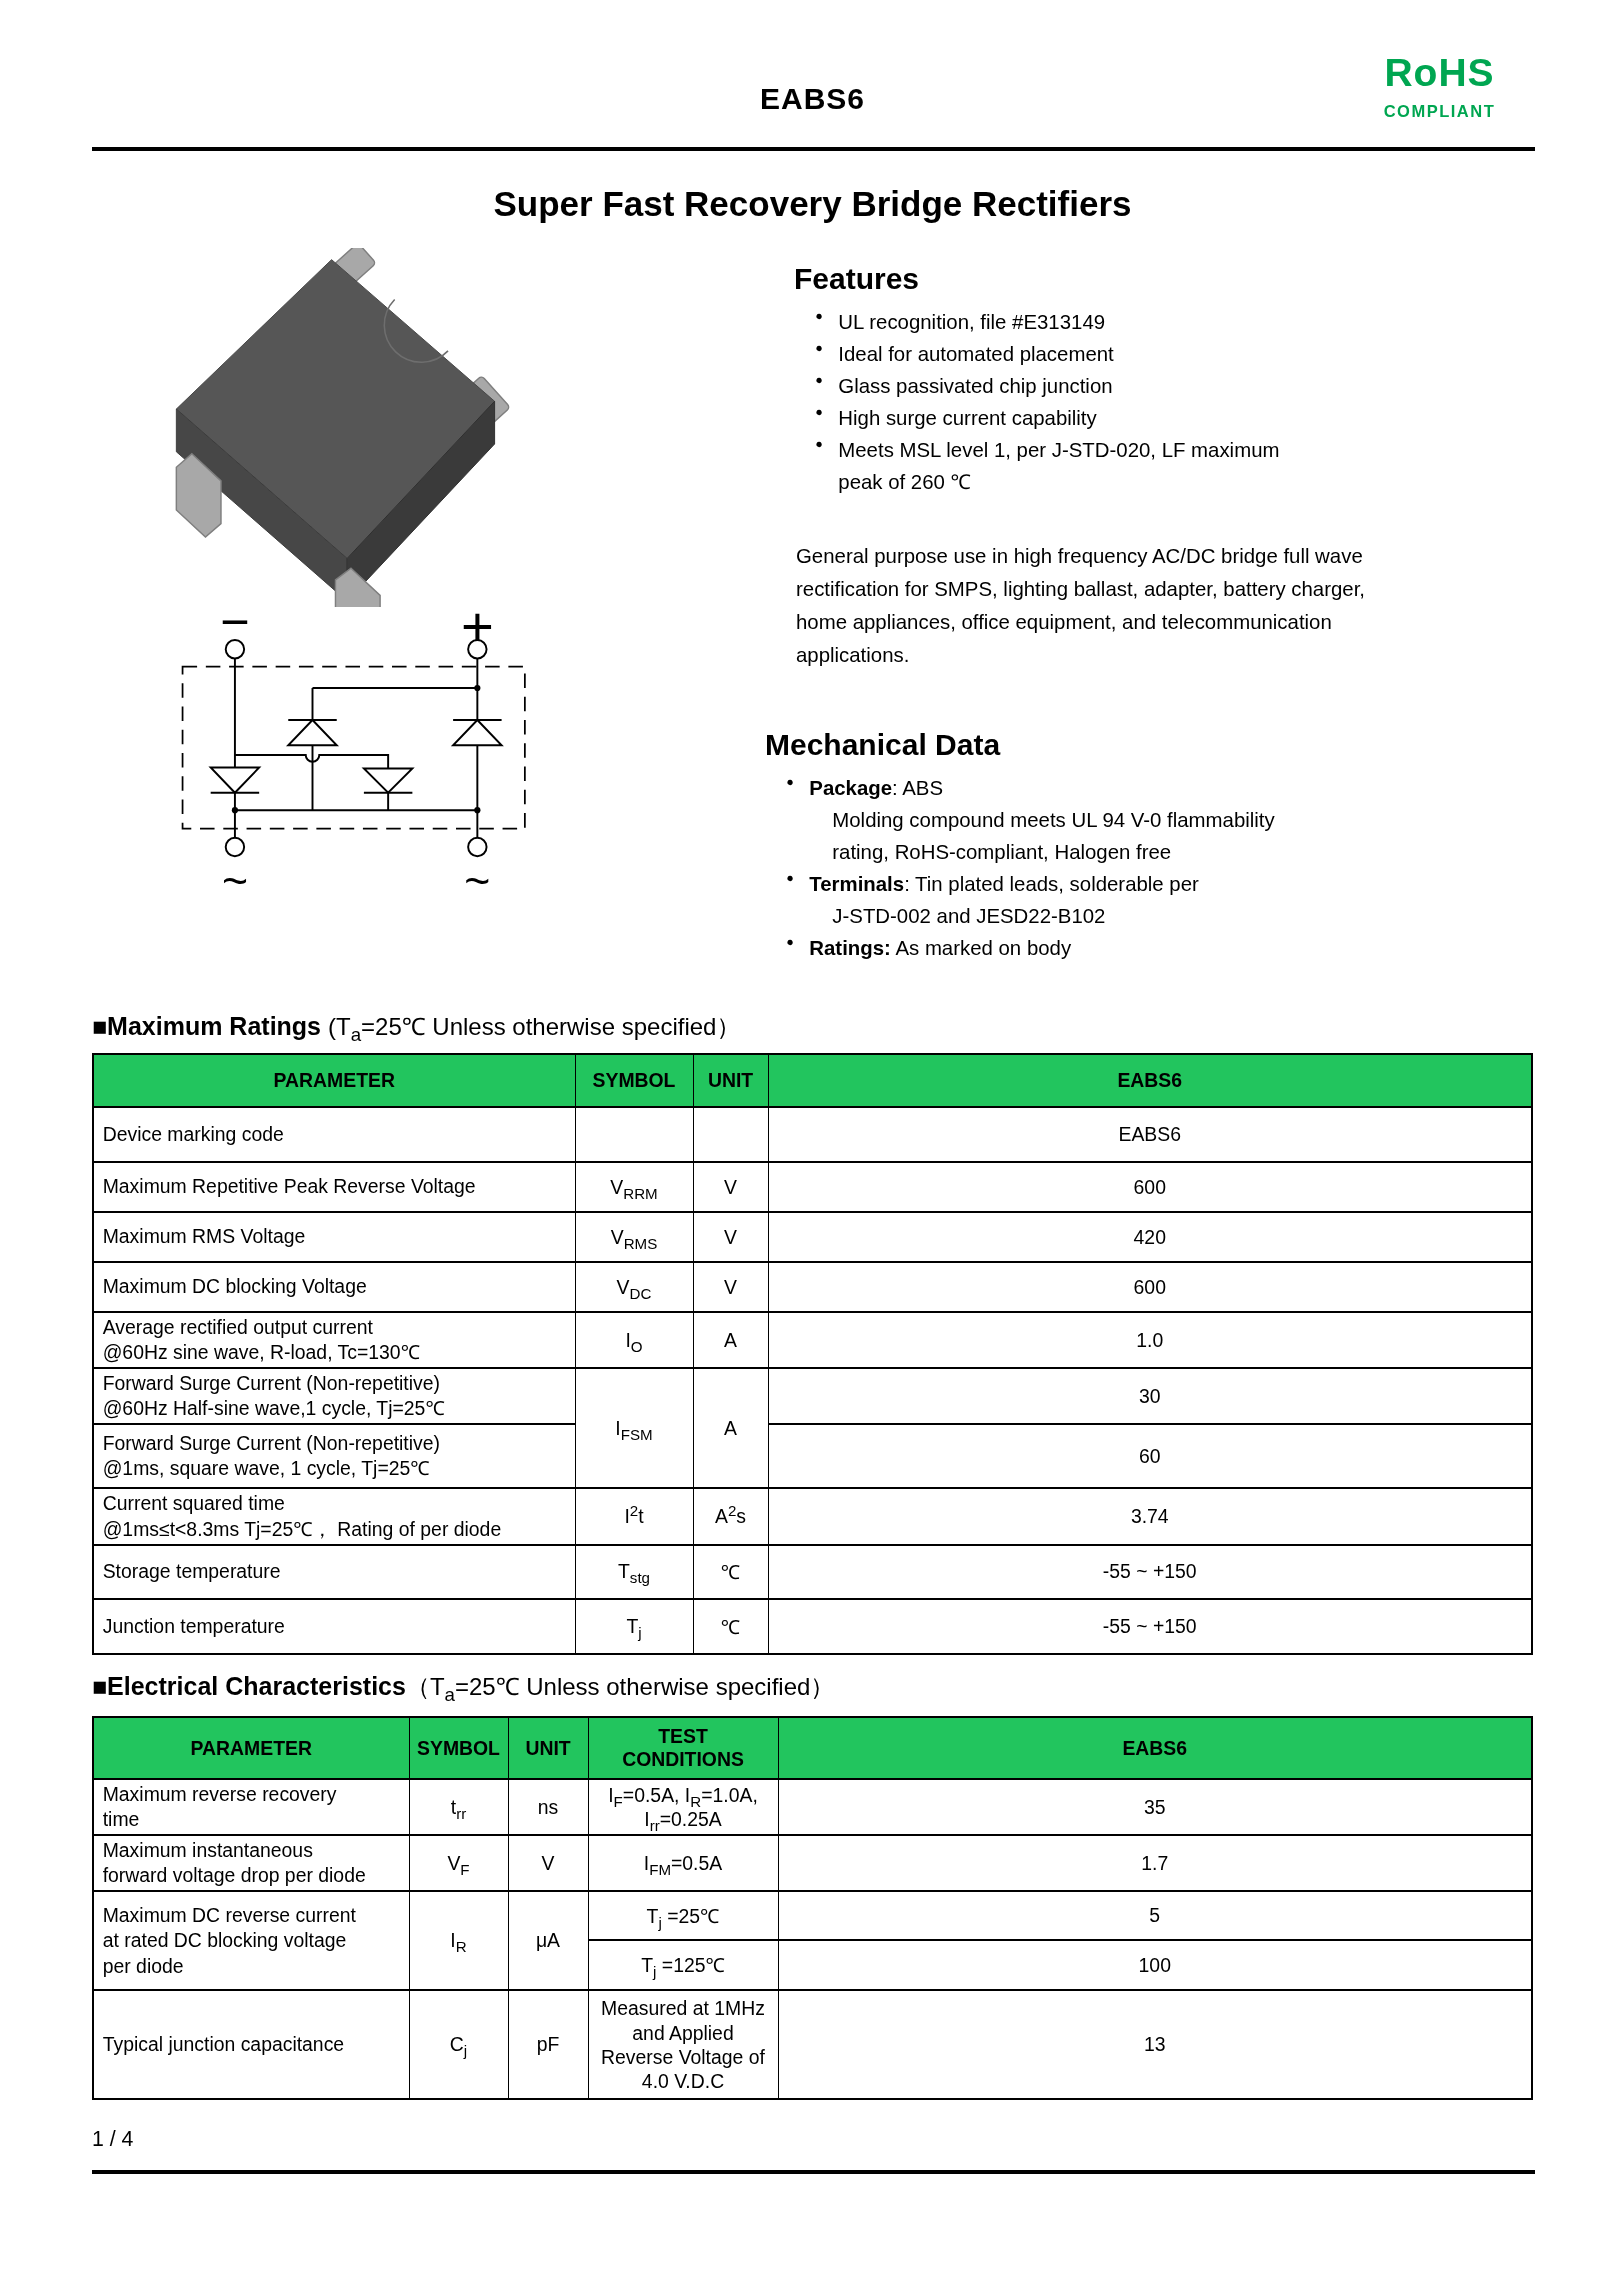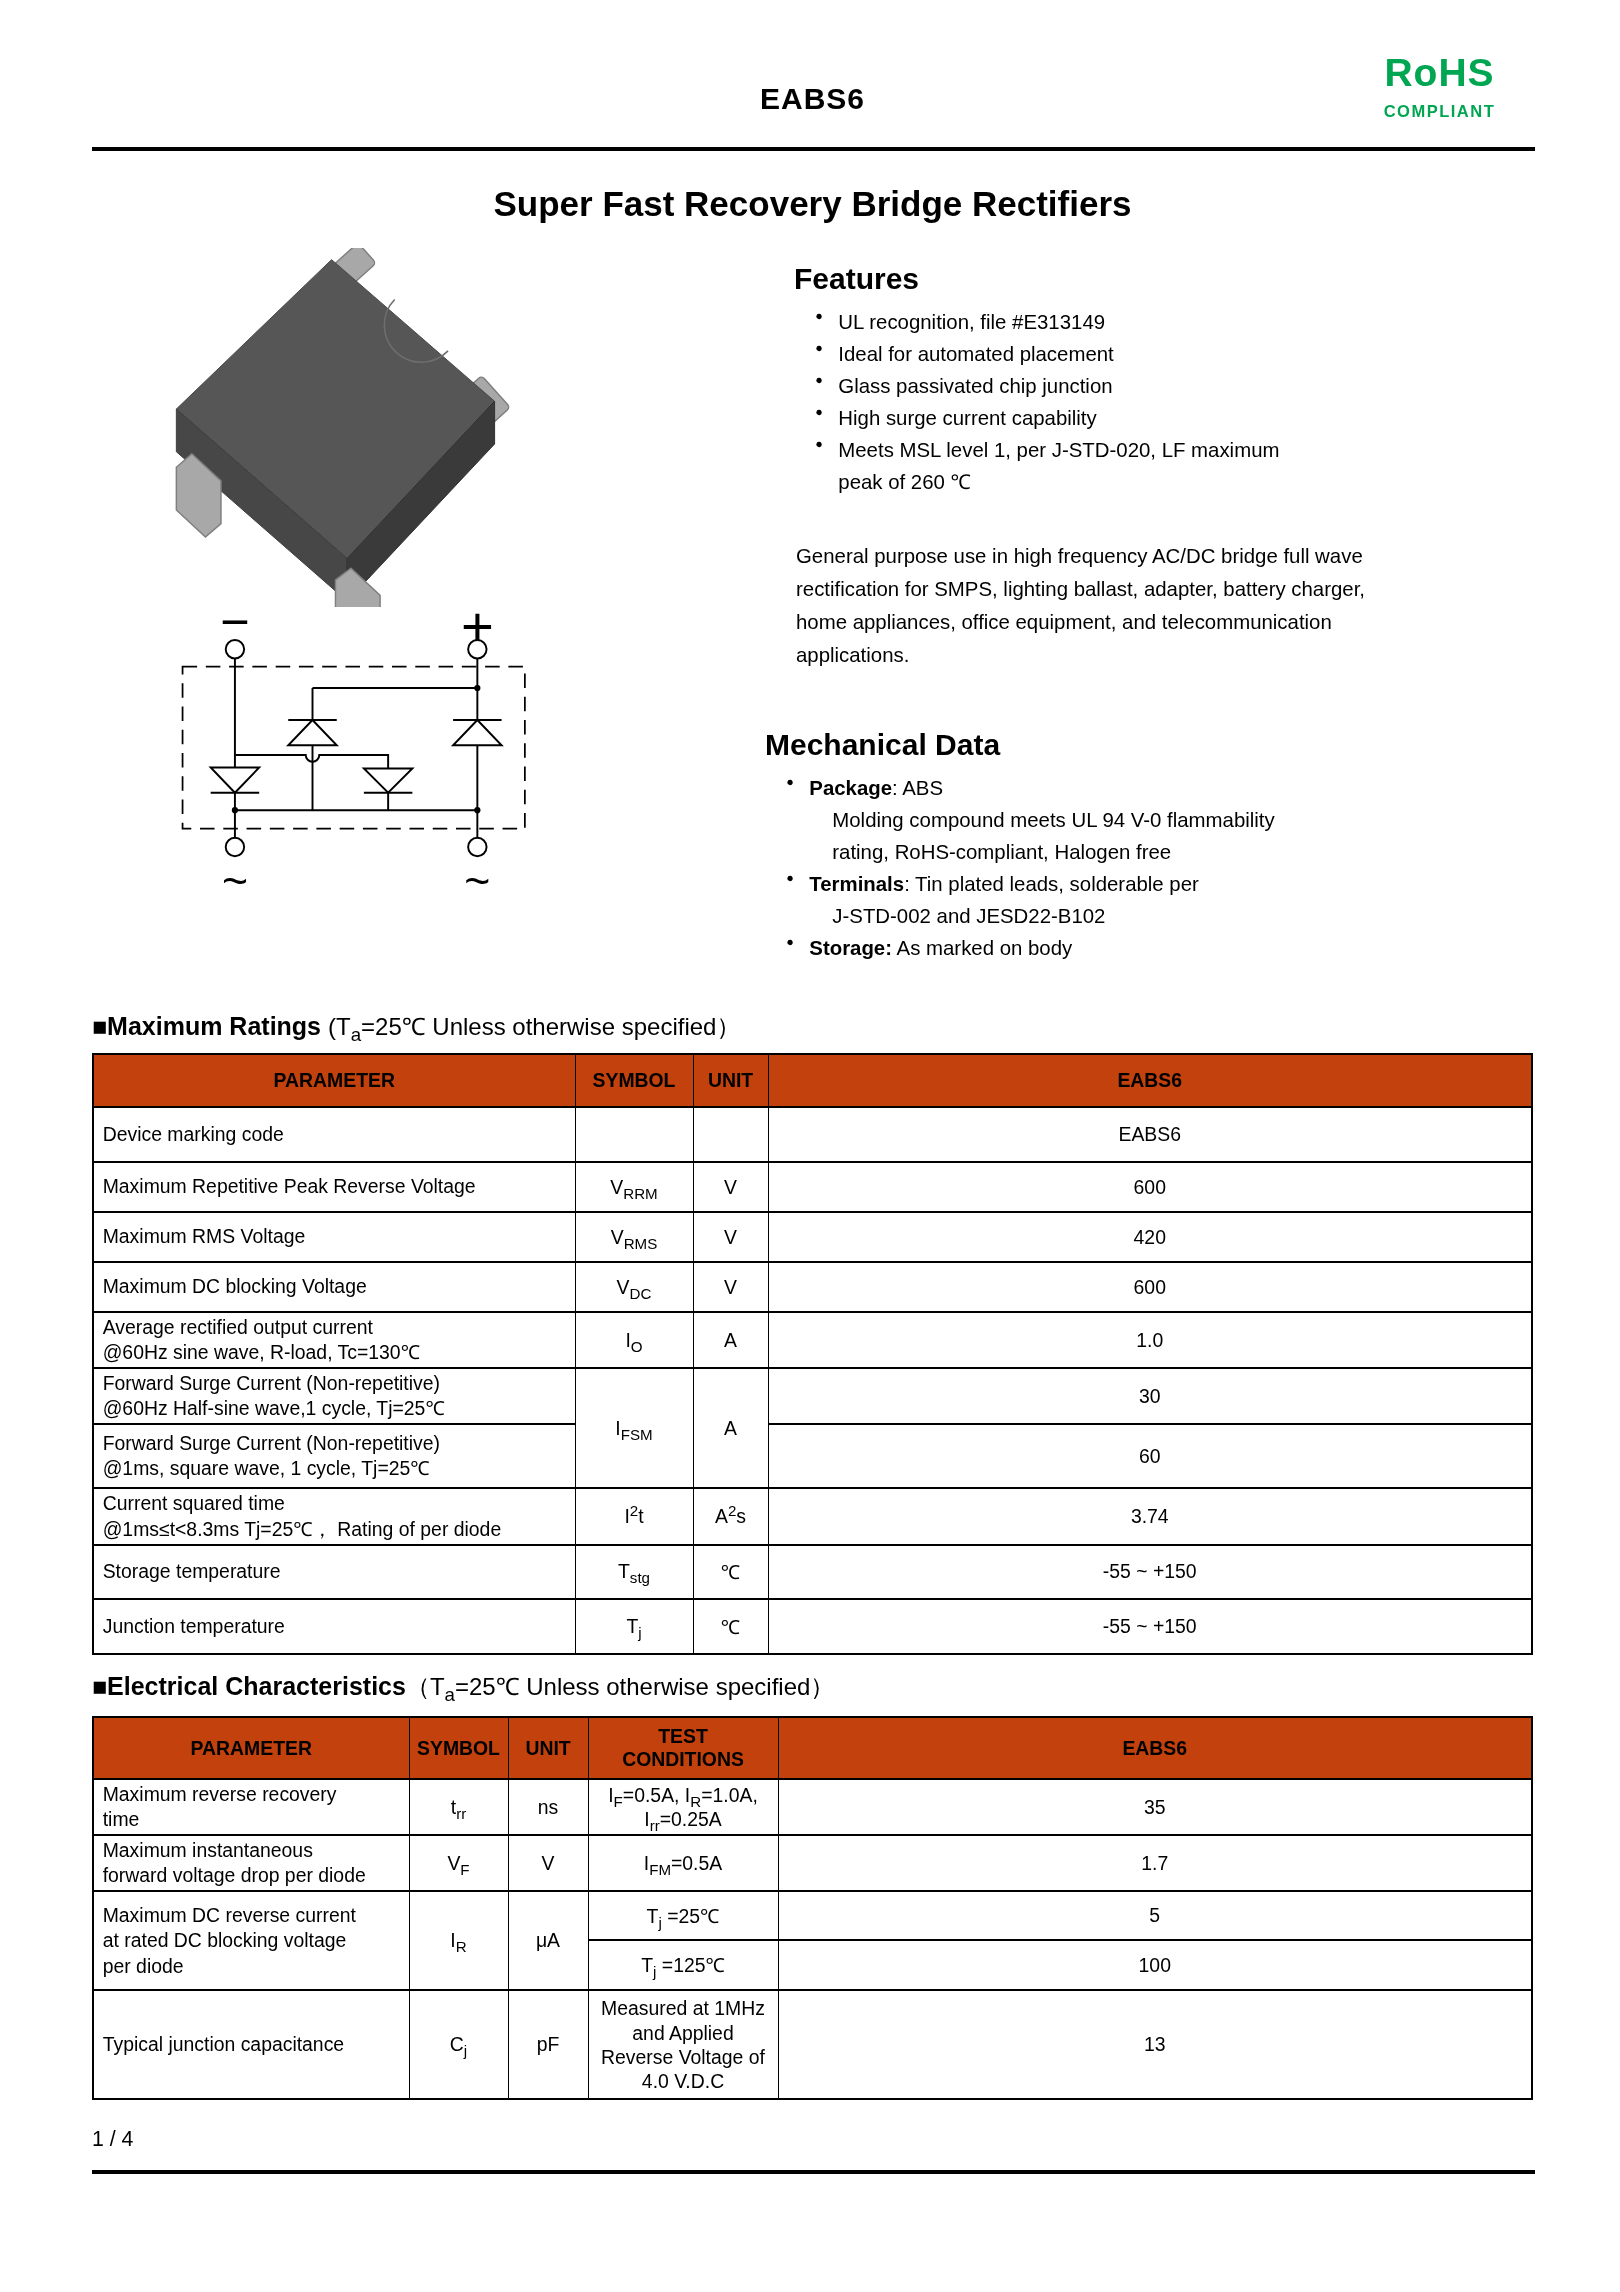--- a/index.html
+++ b/index.html
@@ -41,21 +41,21 @@
   #max-heading{top:1009px;}
   #elec-heading{top:1669px;}
   sub,sup{line-height:0;font-size:0.78em;}
 
   
   table.spec{border-collapse:collapse;table-layout:fixed;position:absolute;left:92px;
     width:1439px;background:#fff;border:2.9px solid #000;}
   table.spec td,table.spec th{border-left:1.9px solid #000;border-right:1.9px solid #000;
     border-top:2.9px solid #000;border-bottom:2.9px solid #000;
     font-size:19.4px;text-align:center;vertical-align:middle;padding:1.9px 3.9px;overflow:hidden;}
-  table.spec th{background:#c2410c;font-weight:bold;}
+  table.spec th{background:#22c55e;font-weight:bold;}
   table.spec td.param{text-align:left;padding-left:8.7px;line-height:1.3;}
   #max-table{top:1053px;}
   #elec-table{top:1716px;}
   .tc{line-height:1.25;}
 </style>
 </head>
 <body>
 
 <div class="page">
 
@@ -149,21 +149,21 @@
       <li>
         <span class="bullet">●</span><b>Package</b><span>: ABS</span>
         <div class="cont pre">Molding compound meets UL 94 V-0 flammability
 rating, RoHS-compliant, Halogen free</div>
       </li>
       <li>
         <span class="bullet">●</span><b>Terminals</b><span>: Tin plated leads, solderable per</span>
         <div class="cont pre">J-STD-002 and JESD22-B102</div>
       </li>
       <li>
-        <span class="bullet">●</span><b>Storage:</b><span> As marked on body</span>
+        <span class="bullet">●</span><b>Ratings:</b><span> As marked on body</span>
         
       </li>
     </ul>
   </div>
 
   <div class="section-heading" id="max-heading">
     <span class="hb">■Maximum Ratings </span><span class="hs">(T<sub>a</sub>=25℃ Unless otherwise specified）</span>
   </div>
 
   <table class="spec" id="max-table">

